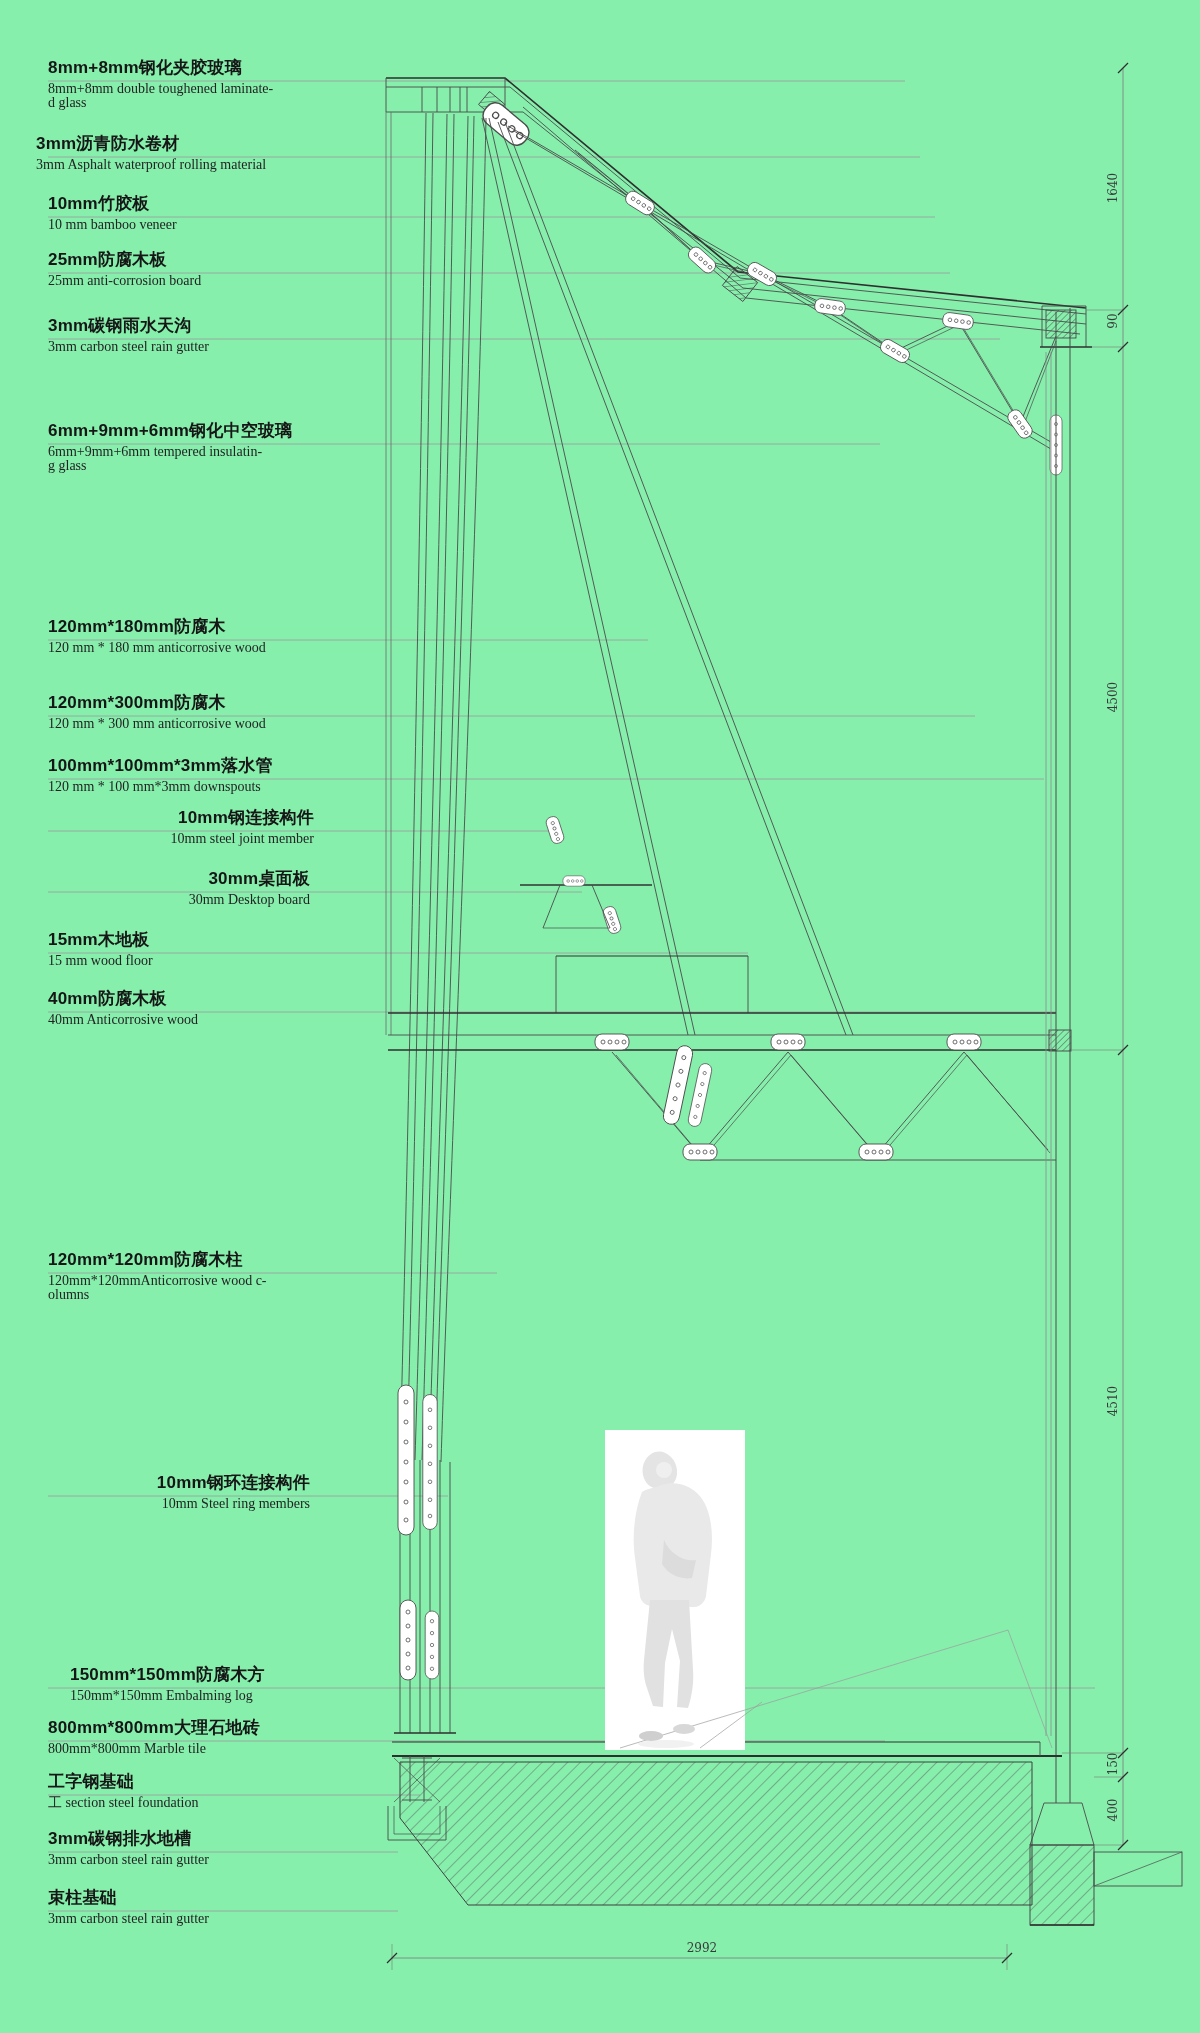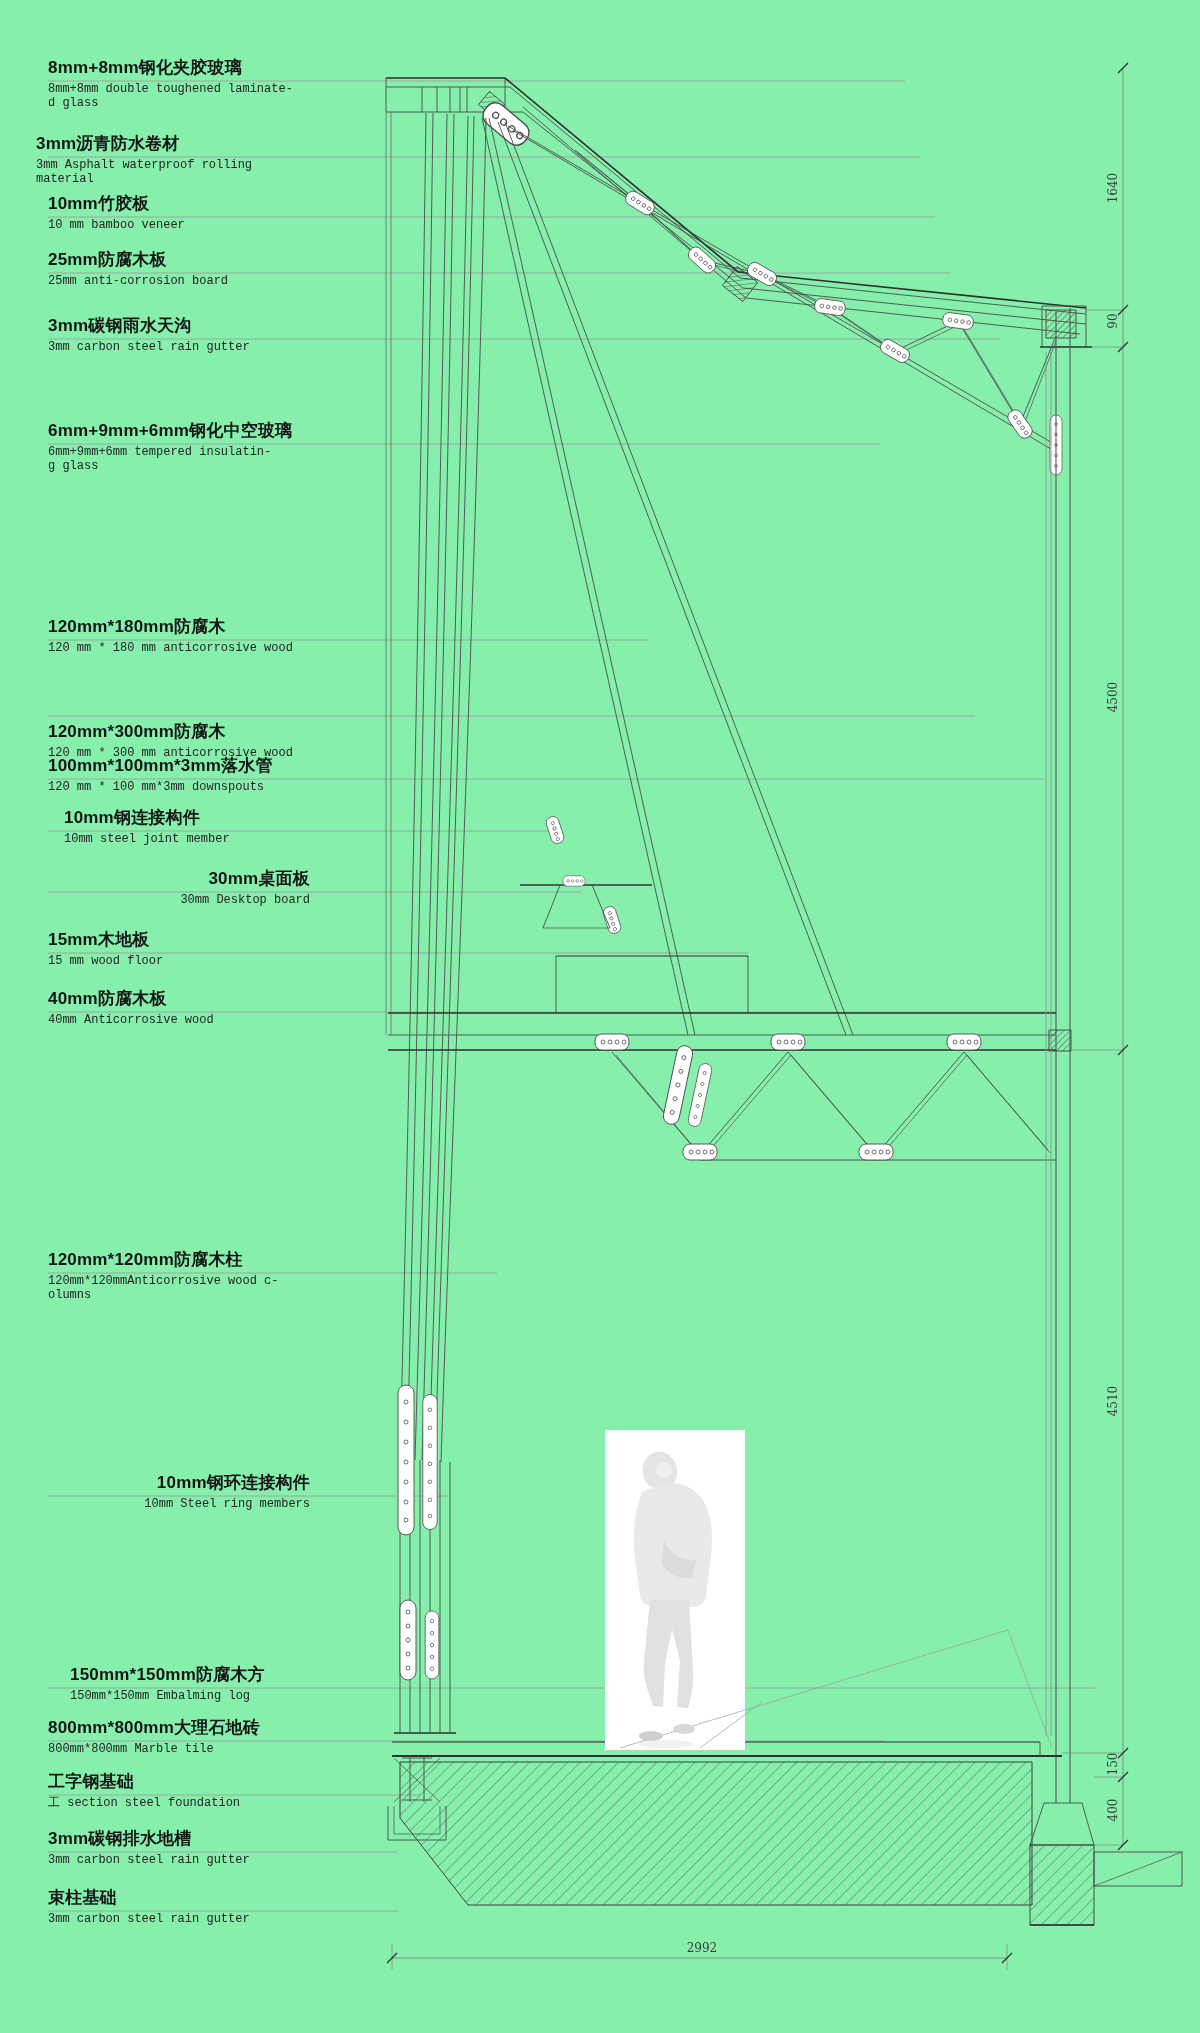--- a/index.html
+++ b/index.html
@@ -2,21 +2,21 @@
 <html><head>
 <meta charset="utf-8">
 <style>
   html,body{margin:0;padding:0;background:#ffffff;}
   #stage{position:relative;width:1200px;height:2033px;background:#86efac;overflow:hidden;
          font-family:"Liberation Sans",sans-serif;}
   #drawing{position:absolute;left:0;top:0;}
   .anno{position:absolute;width:262px;}
   .anno-cn{font-family:"Liberation Sans",sans-serif;font-weight:700;font-size:17px;line-height:20px;
            color:#161616;letter-spacing:.2px;}
-  .anno-en{font-family:Liberation Mono, monospace;font-weight:400;font-size:12px;line-height:14px;
+  .anno-en{font-family:Liberation Serif, serif;font-weight:400;font-size:14px;line-height:14px;
            color:#232323;white-space:pre-line;margin-top:4px;}
   .dim-v{position:absolute;left:1091px;width:44px;text-align:center;
          font-family:"DejaVu Serif",serif;font-size:12px;color:#3a3a3a;
          transform:rotate(-90deg);transform-origin:center;}
   .dim-h{position:absolute;width:70px;text-align:center;
          font-family:"DejaVu Serif",serif;font-size:12px;color:#3a3a3a;}
 </style>
 </head>
 <body>
 
@@ -282,29 +282,29 @@
       </div>
       <div class="anno" style="left: 48px; top: 421px;">
         <div class="anno-cn">6mm+9mm+6mm钢化中空玻璃</div>
         <div class="anno-en">6mm+9mm+6mm tempered insulatin-
 g glass</div>
       </div>
       <div class="anno" style="left: 48px; top: 617px;">
         <div class="anno-cn">120mm*180mm防腐木</div>
         <div class="anno-en">120 mm * 180 mm anticorrosive wood</div>
       </div>
-      <div class="anno" style="left: 48px; top: 722px;">
+      <div class="anno" style="left: 48px; top: 693px;">
         <div class="anno-cn">120mm*300mm防腐木</div>
         <div class="anno-en">120 mm * 300 mm anticorrosive wood</div>
       </div>
       <div class="anno" style="left: 48px; top: 756px;">
         <div class="anno-cn">100mm*100mm*3mm落水管</div>
         <div class="anno-en">120 mm * 100 mm*3mm downspouts</div>
       </div>
-      <div class="anno" style="left: 64px; top: 808px;">
+      <div class="anno" style="left: 52px; top: 808px; text-align: right;">
         <div class="anno-cn">10mm钢连接构件</div>
         <div class="anno-en">10mm steel joint member</div>
       </div>
       <div class="anno" style="left: 48px; top: 869px; text-align: right;">
         <div class="anno-cn">30mm桌面板</div>
         <div class="anno-en">30mm Desktop board</div>
       </div>
       <div class="anno" style="left: 48px; top: 930px;">
         <div class="anno-cn">15mm木地板</div>
         <div class="anno-en">15 mm wood floor</div>

